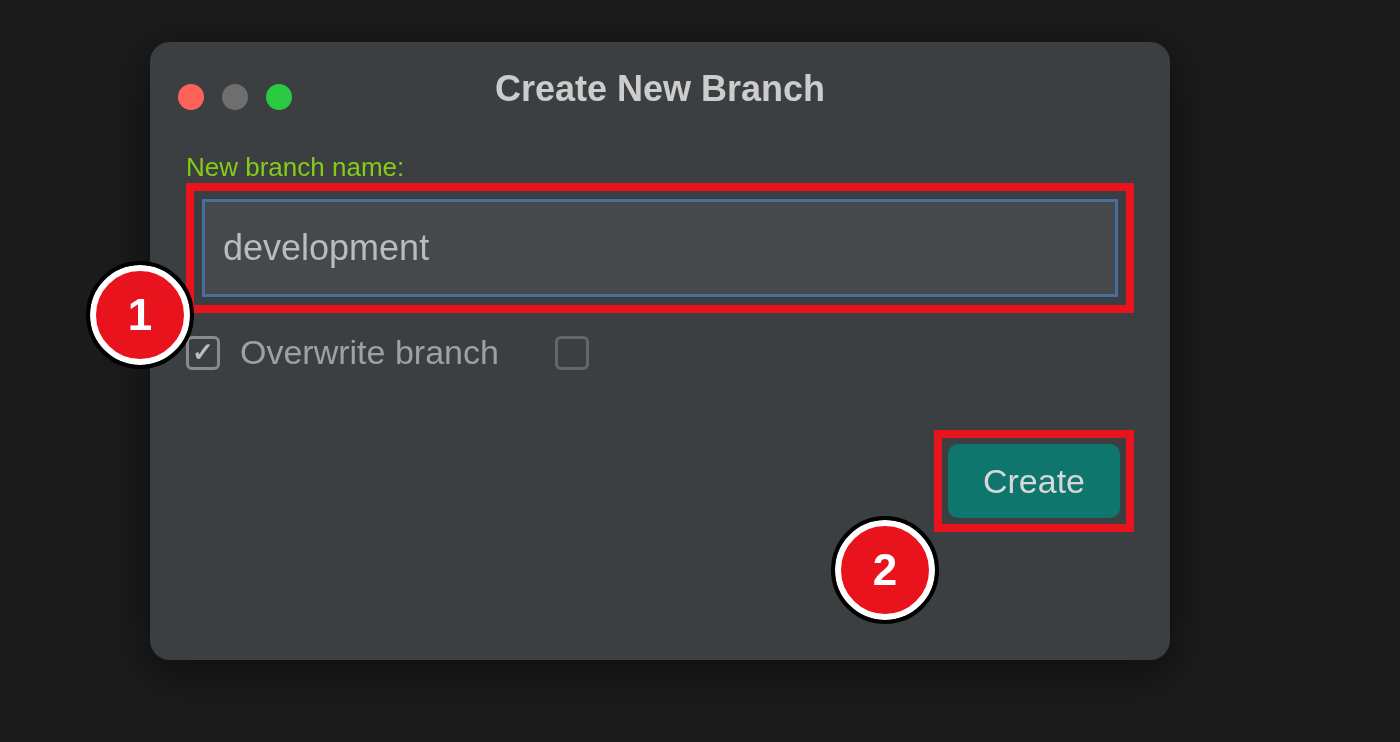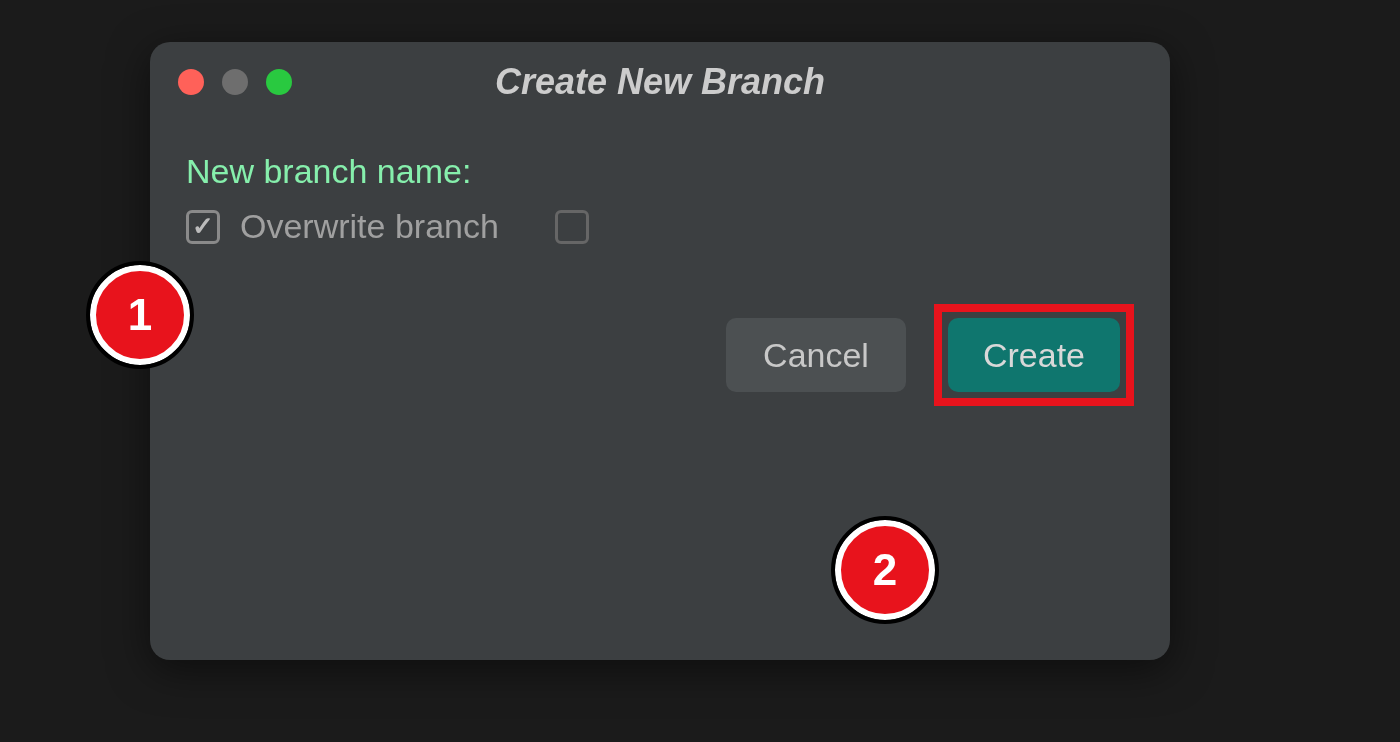--- a/index.html
+++ b/index.html
@@ -24,25 +24,24 @@
       width: 1020px;
       height: 618px;
       background: #3c3f41;
       border-radius: 20px;
       box-shadow: 0 10px 40px rgba(0,0,0,0.5);
       padding: 0;
     }
     
     .titlebar {
       display: flex;
-      align-items: center;
+      align-items: flex-end;
       height: 80px;
       padding: 12px 28px;
       position: relative;
-      font-style: italic;
     }
     
     .traffic-lights {
       display: flex;
       gap: 18px;
       align-items: center;
     }
     
     .traffic-light {
       width: 26px;
@@ -61,22 +60,22 @@
       color: #cccccc;
       font-size: 36px;
       font-weight: 700;
     }
     
     .dialog-body {
       padding: 30px 36px;
     }
     
     .field-label {
-      color: #86efac;
-      font-size: 34px;
+      color: #84cc16;
+      font-size: 26px;
     }
     
     .input-wrap {
       border: 8px solid #e8131c;
       padding: 8px;
       margin-bottom: 20px;
     }
     
     .branch-input {
       width: 100%;
@@ -201,30 +200,32 @@
       <div class="traffic-light tl-close"></div>
       <div class="traffic-light tl-min"></div>
       <div class="traffic-light tl-max"></div>
     </div>
     <div class="dialog-title">Create New Branch</div>
   </div>
 
   <div class="dialog-body">
     <div class="field-label">New branch name:</div>
 
+    <div class="input-wrap">
+      <input class="branch-input" type="text" value="development" style="">
+    </div>
 
     <div class="checkbox-row">
       <span class="checkbox checked"></span>
       <span class="check-label">Overwrite branch</span>
       <span style="width:16px"></span>
       <span class="checkbox disabled"></span>
     </div>
 
     <div class="button-row">
-      <button class="btn btn-cancel">Cancel</button>
       <div class="btn-create-wrap">
         <button class="btn btn-create">Create</button>
       </div>
     </div>
   </div>
 </div>
 
 <div class="annotation annotation-1">1</div>
 <div class="annotation annotation-2">2</div>
 

